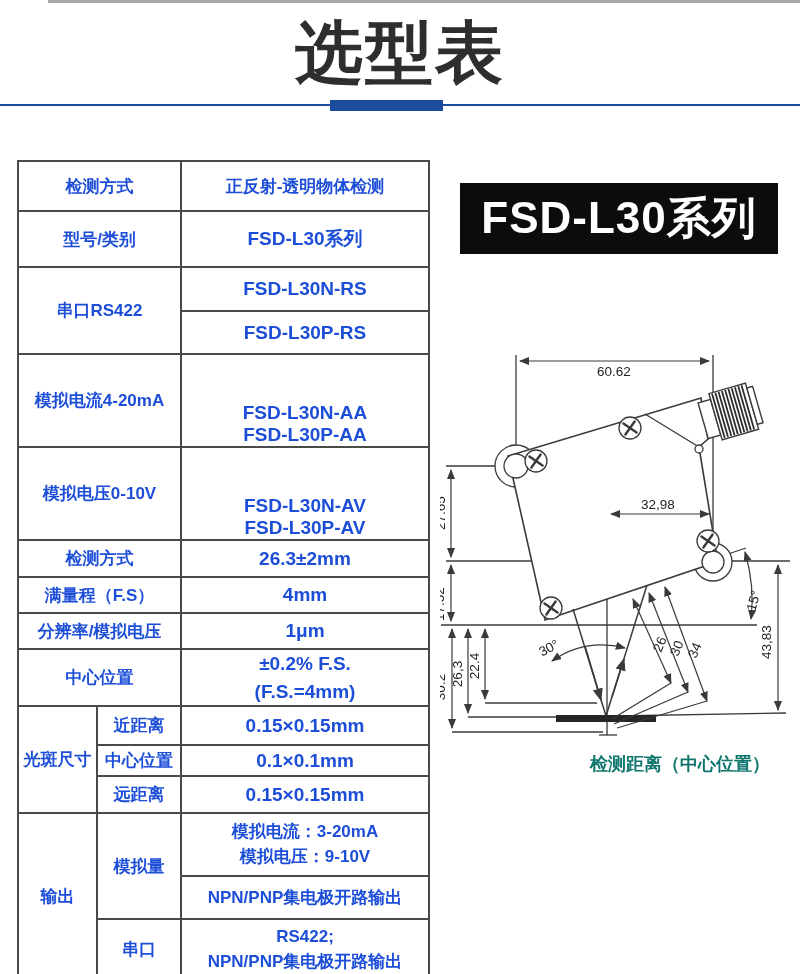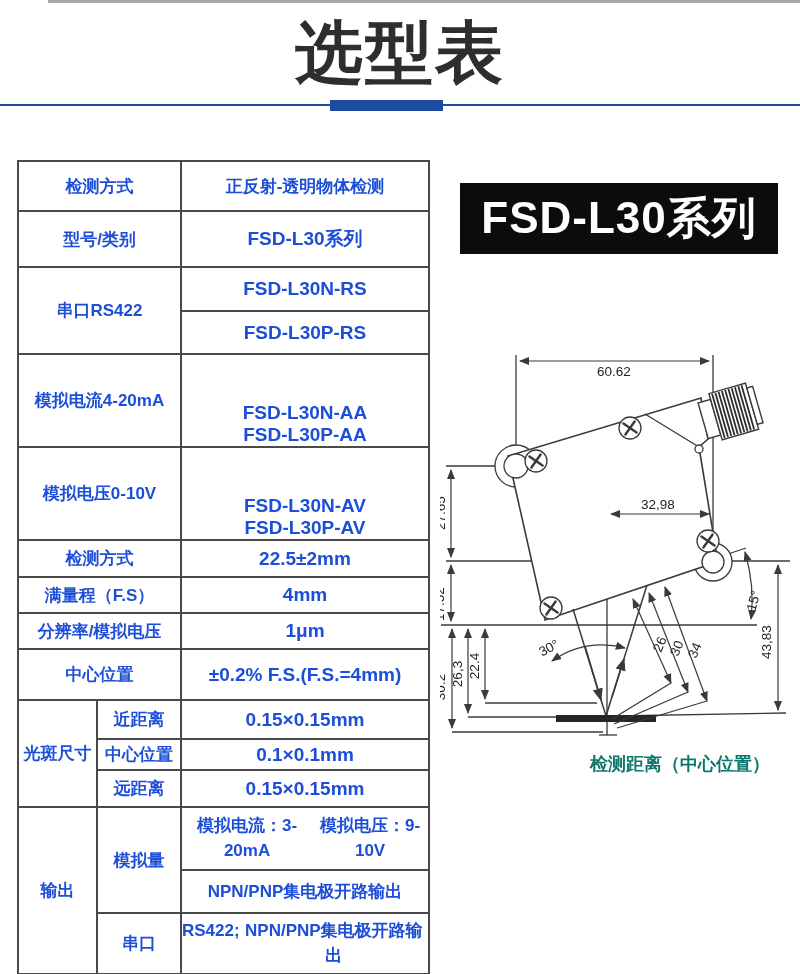--- a/index.html
+++ b/index.html
@@ -12,21 +12,21 @@
   .blue-rule{position:absolute;top:104px;left:0;right:0;height:2px;background:#1b4c9e;}
   .blue-chip{position:absolute;top:100px;left:330px;width:113px;height:11px;background:#1b4c9e;}
   
   table.spec{position:absolute;left:17px;top:160px;width:411px;border-collapse:collapse;
              table-layout:fixed;}
   table.spec td{border:2px solid #4a4a4a;text-align:center;vertical-align:middle;
                 padding:0;font-weight:bold;color:#1d4ed8;}
   .lbl{font-size:17px;}
   .val{font-size:19px;}
   .spread{display:flex;flex-direction:column;justify-content:flex-end;height:100%;margin-top:47px;}
-  .stack{display:flex;flex-direction:row;justify-content:center;height:100%;line-height:1.45;}
+  .stack{display:flex;flex-direction:column;justify-content:center;height:100%;line-height:1.45;}
   
   .series-box{position:absolute;left:460px;top:183px;width:318px;height:71px;background:#0c0c0c;
               display:flex;align-items:center;justify-content:center;}
   .series-box span{color:#ffffff;font-size:44px;font-weight:bold;letter-spacing:1px;}
   .drawing{position:absolute;left:440px;top:330px;width:360px;height:455px;}
   .drawing text{font-family:"Liberation Sans","DejaVu Sans",sans-serif;fill:#1f1f1f;}
   .caption{position:absolute;left:560px;top:752px;width:240px;text-align:center;
            font-size:18px;font-weight:bold;color:#0f766e;}
 </style>
 </head>
@@ -74,21 +74,21 @@
       <td colspan="2" class="lbl">模拟电压0-10V</td>
       <td class="val">
         <div class="spread">
           <span>FSD-L30N-AV</span>
           <span>FSD-L30P-AV</span>
         </div>
       </td>
     </tr>
     <tr style="height:37px">
       <td colspan="2" class="lbl">检测方式</td>
-      <td class="val">22.5±2mm</td>
+      <td class="val">26.3±2mm</td>
     </tr>
     <tr style="height:36px">
       <td colspan="2" class="lbl">满量程（F.S）</td>
       <td class="val">4mm</td>
     </tr>
     <tr style="height:36px">
       <td colspan="2" class="lbl">分辨率/模拟电压</td>
       <td class="val">1μm</td>
     </tr>
     <tr style="height:51px">

